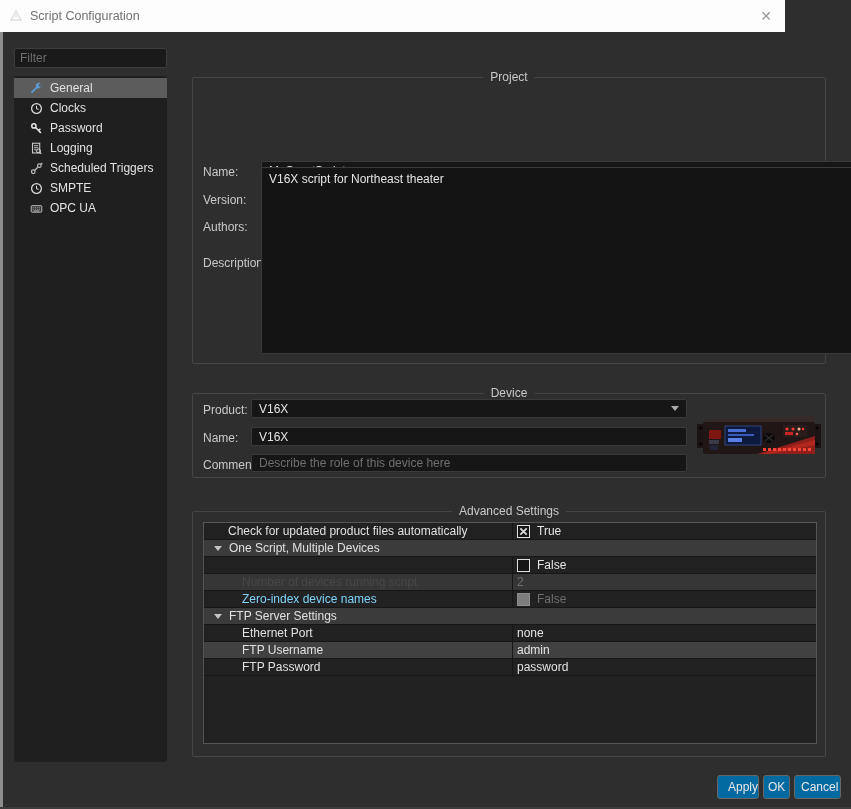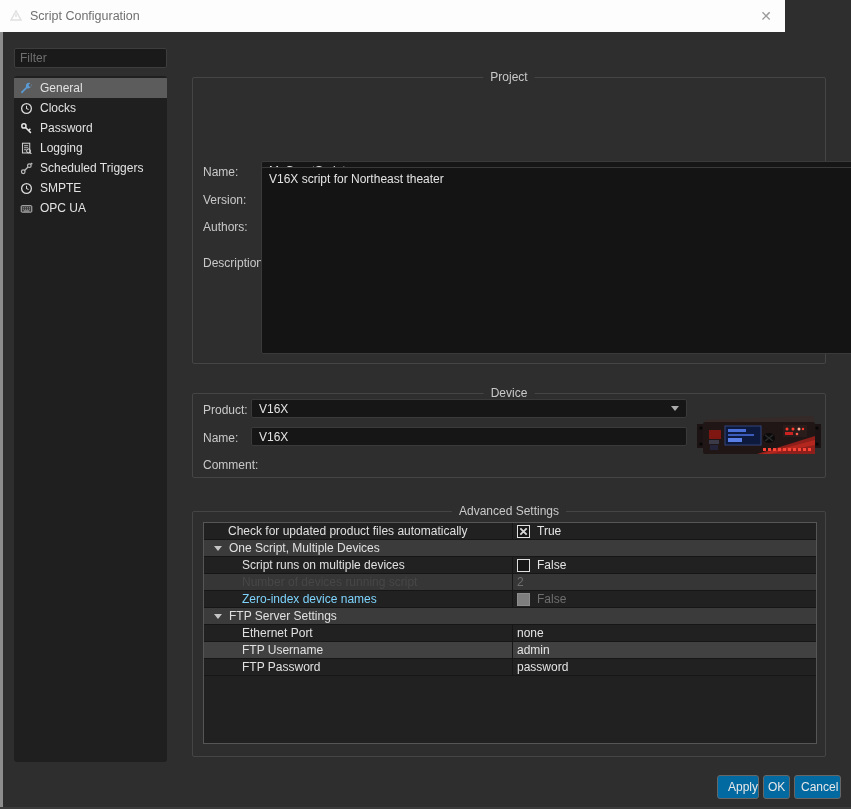--- a/index.html
+++ b/index.html
@@ -25,21 +25,21 @@
     position:absolute; left:14px; top:48px; width:153px; height:20px;
     background:#1a1a1a; border:1px solid #3d3d3d; border-radius:2px;
     color:#bef264; font-size:12px; padding:0 5px; outline:none;
     font-family:"Liberation Sans", sans-serif;
   }
   .filter-input::placeholder { color:#6f6f6f; }
   .side-panel {
     position:absolute; left:14px; top:76px; width:153px; height:686px;
     background:#1f1f1f; border-radius:3px; padding-top:2px; overflow:hidden;
   }
-  .side-item { height:20px; display:flex; align-items:center; padding-left:5px; cursor:default; }
+  .side-item { height:20px; display:flex; align-items:center; padding-left:15px; cursor:default; }
   .side-item.selected { background:#5c5c5c; }
   .side-item .ic { width:14px; height:14px; margin-right:7px; display:inline-flex; align-items:center; justify-content:center; }
   .side-item .lbl { color:#e2e2e2; font-size:12px; white-space:nowrap; }
 
   
   .groupbox { position:absolute; border:1px solid #454545; border-radius:2px; }
   .groupbox .gtitle {
     position:absolute; top:-8px; left:50%; transform:translateX(-50%);
     background:#2e2e2e; padding:0 7px; color:#c9c9c9; font-size:12px; white-space:nowrap;
   }
@@ -191,20 +191,21 @@
   <div class="groupbox" style="left:192px; top:393px; width:634px; height:85px;">
     <span class="gtitle">Device</span>
     <span class="flabel" style="left:10px; top:9px;">Product:</span>
     <div class="field dropdown" style="left:58px; top:5px; width:436px; height:19px;">
       <span class="dval">V16X</span>
       <span class="arrow"></span>
     </div>
     <span class="flabel" style="left:10px; top:37px;">Name:</span>
     <input class="field" style="left: 58px; top: 33px; width: 436px; height: 19px;" value="V16X">
     <span class="flabel" style="left:10px; top:64px;">Comment:</span>
+    <input class="field" style="left: 58px; top: 60px; width: 436px; height: 18px;" placeholder="Describe the role of this device here">
 
     <span class="device-photo" style="left:504px; top:18px;">
       <svg width="124" height="48" viewBox="0 0 124 48">
         <rect x="0" y="12" width="8" height="24" fill="#1c1414"></rect>
         <rect x="116" y="12" width="8" height="24" fill="#1c1414"></rect>
         <circle cx="4" cy="16" r="1.6" fill="#060606"></circle>
           <circle cx="4" cy="32" r="1.6" fill="#060606"></circle>
         <circle cx="120" cy="16" r="1.6" fill="#060606"></circle>
           <circle cx="120" cy="32" r="1.6" fill="#060606"></circle>
         <polygon points="8,8 116,4 118,10 8,12" fill="#362a28"></polygon>
@@ -255,21 +256,20 @@
               </svg>
             </span>
             <span>True</span>
           </span>
         </div>
         <div class="trow group">
           <span class="garrow"></span>
           <span class="tlabel">One Script, Multiple Devices</span>
         </div>
         <div class="trow ">
-          <span class="tlabel" style="padding-left: 38px;">Script runs on multiple devices</span>
           <span class="tvalue">
             <span class="cbox"></span>
             <span>False</span>
           </span>
         </div>
         <div class="trow dim">
           <span class="tlabel" style="padding-left: 38px;">Number of devices running script</span>
           <span class="tvalue">
             <span>2</span>
           </span>

